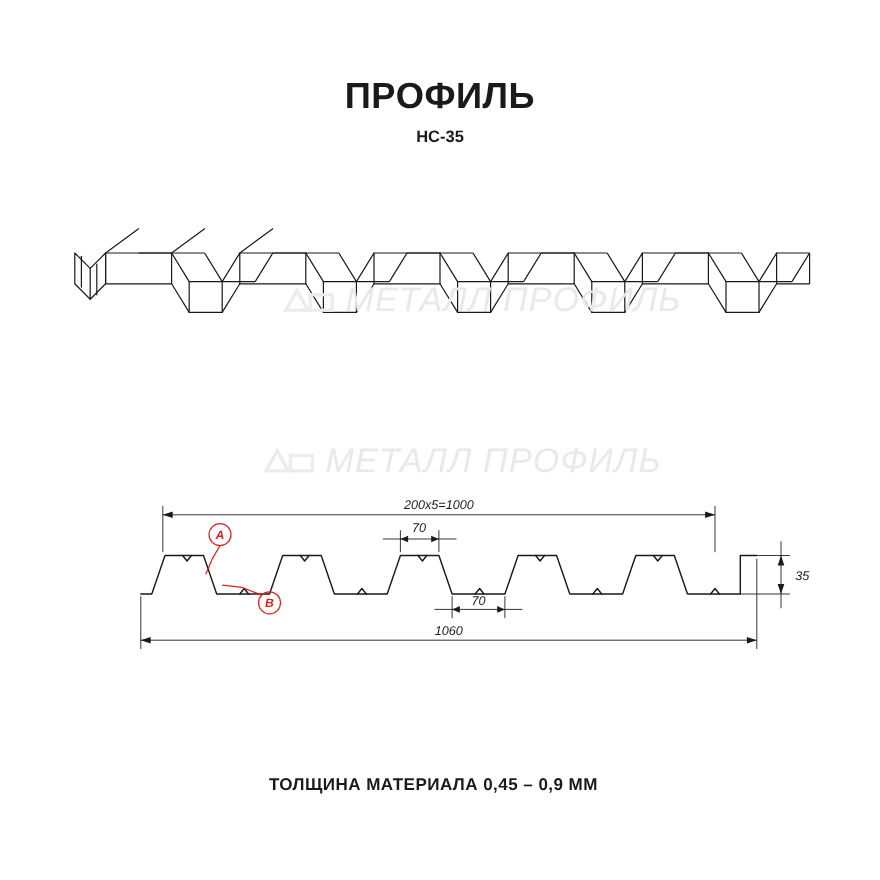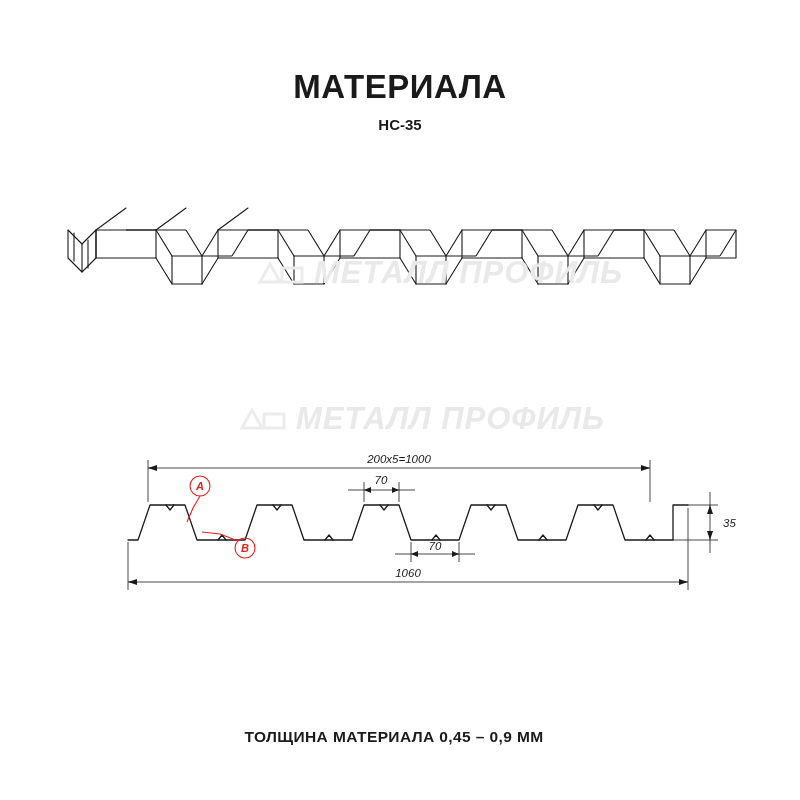--- a/index.html
+++ b/index.html
@@ -39,21 +39,21 @@
     width: 800px;
     text-align: center;
     font-size: 15px;
     font-weight: bold;
     color: #1a1a1a;
   }
 
   
   .footer-note {
     position: absolute;
-    top: 728px;
+    top: 705px;
     left: 0;
     width: 788px;
     text-align: center;
     font-size: 15.5px;
     font-weight: bold;
     letter-spacing: 0.4px;
     color: #1a1a1a;
   }
 
   
@@ -82,21 +82,21 @@
   .wm-top {
     top: 252px;
     left: 258px;
   }
   .wm-bottom {
     top: 398px;
     left: 240px;
   }
   .wm-text {
     font-size: 31px;
-    font-weight: bold;
+    font-weight: normal;
     font-style: italic;
     color: #e9e9e9;
     letter-spacing: 1px;
     white-space: nowrap;
     line-height: 1;
   }
 
   svg { display: block; overflow: visible; }
   .ln { stroke: #1a1a1a; fill: none; }
   .dim { stroke: #1a1a1a; stroke-width: 0.8; fill: none; }
@@ -111,21 +111,21 @@
     fill: #1a1a1a;
     font-family: "Liberation Sans", sans-serif;
     font-size: 11.5px;
   }
 </style>
 </head>
 <body>
 
 <div class="page">
 
-  <div class="title">МАТЕРИАЛА</div>
+  <div class="title">ПРОФИЛЬ</div>
   <div class="subtitle">НС-35</div>
 
   <div class="iso-wrap">
     <svg width="690" height="150" viewBox="0 0 690 150">
       <g class="ln" stroke-width="1.1" stroke-linejoin="round" stroke-linecap="round">
 
         <path d="M8,30 L8,58 L22,72 L22,44 Z"></path>
         <path d="M22,44 L36,30 L36,58 L22,72"></path>
         <path d="M14,33 L14,61"></path>
         <path d="M28,40 L28,68"></path>

